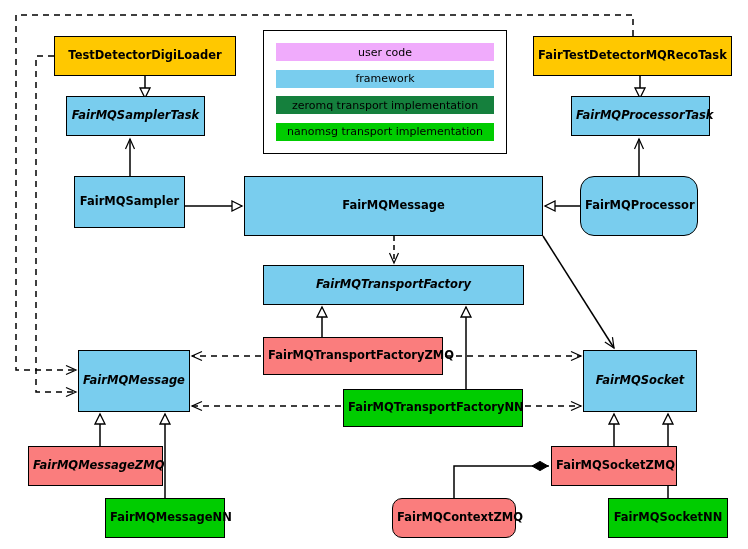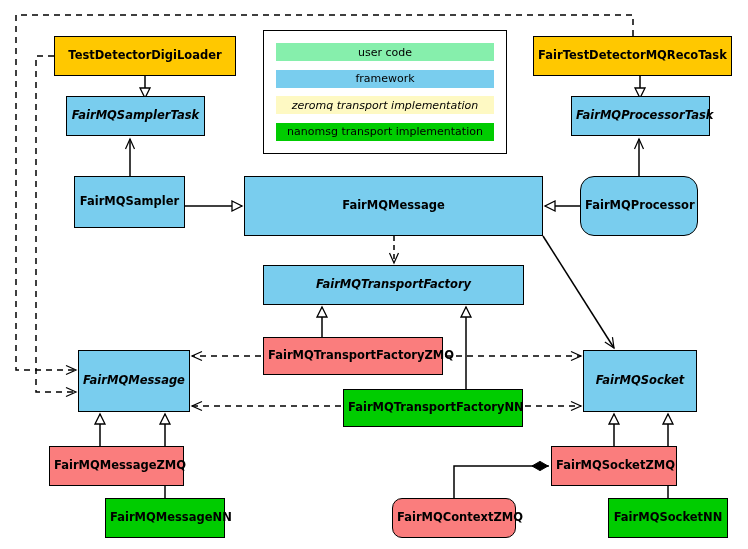--- a/index.html
+++ b/index.html
@@ -17,23 +17,23 @@
   .c-zmq{background:#FA7D7D;color:#000;font-weight:bold;}
   .c-nn{background:#00CC00;color:#000;font-weight:bold;}
   .abstract .lbl{font-style:italic;}
   
   #legend{position:absolute;left:263px;top:30px;width:244px;height:124px;
           background:#fff;border:1.6px solid #000;z-index:4;
           display:flex;flex-direction:column;justify-content:space-evenly;
           align-items:center;padding:4px 0;box-sizing:border-box;}
   .legend-row{width:218px;height:18px;display:flex;align-items:center;
               justify-content:center;font-size:11px;font-weight:normal;color:#000;}
-  .lg-user{background:#86efac;}
+  .lg-user{background:#f0abfc;}
   .lg-fw{background:#79CDEE;}
-  .lg-zmq{background:#fef9c3;font-style:italic;}
+  .lg-zmq{background:#15803d;}
   .lg-nn{background:#00CC00;}
 </style>
 </head>
 <body>
 
 <div id="canvas">
 
   <svg id="wires" viewBox="0 0 748 549" xmlns="http://www.w3.org/2000/svg">
     <defs>
       <marker id="hollowTri" markerWidth="14" markerHeight="14" refX="11" refY="6" orient="auto" markerUnits="userSpaceOnUse">
@@ -140,21 +140,21 @@
   </div>
 
   <div class="node c-fw abstract" style="left:78px;top:350px;width:112px;height:62px;">
     <span class="lbl">FairMQMessage</span>
   </div>
 
   <div class="node c-fw abstract" style="left:583px;top:350px;width:114px;height:62px;">
     <span class="lbl">FairMQSocket</span>
   </div>
 
-  <div class="node c-zmq" style="left:49px;top:446px;width:135px;height:40px;">
+  <div class="node c-zmq" style="left:28px;top:446px;width:135px;height:40px;font-style:italic;">
     <span class="lbl">FairMQMessageZMQ</span>
   </div>
 
   <div class="node c-nn" style="left:105px;top:498px;width:120px;height:40px;">
     <span class="lbl">FairMQMessageNN</span>
   </div>
 
   <div class="node c-zmq" style="left:551px;top:446px;width:126px;height:40px;">
     <span class="lbl">FairMQSocketZMQ</span>
   </div>

